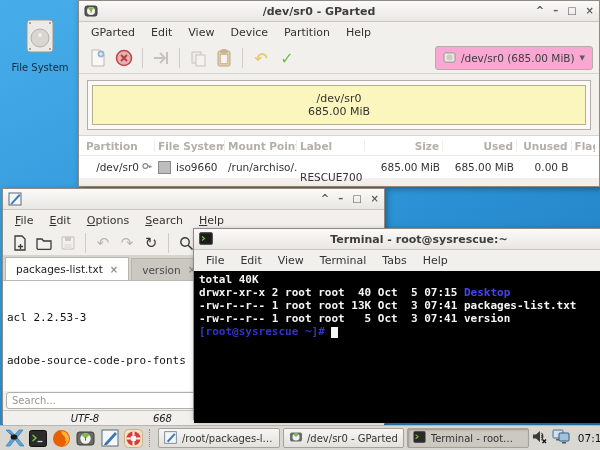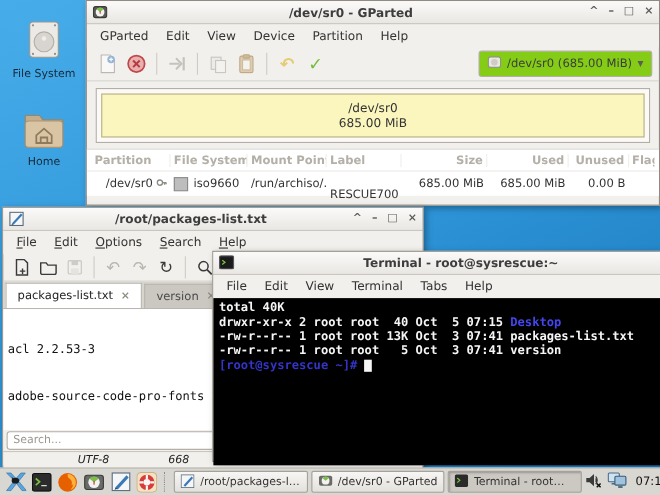--- a/index.html
+++ b/index.html
@@ -24,21 +24,21 @@
   .accel::first-letter { text-decoration:underline; }
 
   
   #gparted { left:78px; top:0; width:522px; height:187px; }
   .gp-toolbar { display:flex; align-items:center; height:31px; border-bottom:1px solid #d8d5cf; padding:0 6px; }
   .tb-btn { width:26px; height:24px; display:flex; align-items:center; justify-content:center; border-radius:2px; }
   .tb-sep { width:1px; height:20px; background:#cfccc6; margin:0 5px; }
   .glyph-undo { color:#e0c04a; font-size:16px; font-weight:bold; opacity:.75; }
   .glyph-check { color:#6fbf3a; font-size:16px; font-weight:bold; }
   .device-combo { margin-left:auto; display:flex; align-items:center; gap:5px; height:24px;
-    background:#84cc16; border:1px solid #b3afa7; border-radius:3px; padding:0 7px; font-size:10.5px; color:#3d3d3d; }
+    background:#f9a8d4; border:1px solid #b3afa7; border-radius:3px; padding:0 7px; font-size:10.5px; color:#3d3d3d; }
   .gp-visual-frame { margin:6px 8px 5px 8px; height:50px; background:#fbfaf8; border:1px solid #b3afa7; padding:4px; }
   .gp-partition { height:100%; background:var(--partition_yellow); border:1px solid #b6b089;
     display:flex; flex-direction:column; align-items:center; justify-content:center; line-height:13px; color:#333; }
   .gp-table { background:#fff; border-top:1px solid #d8d5cf; }
   .gp-thead, .gp-trow { display:flex; align-items:center; padding:0 4px; }
   .gp-thead { height:20px; border-bottom:1px solid #eceae6; }
   .gp-thead span { font-weight:bold; color:#b4b0a8; font-size:10.5px; padding:0 3px;
     border-right:1px solid #f0eeea; overflow:hidden; white-space:nowrap; }
   .gp-trow { height:22px; font-size:10.5px; color:#333; }
   .gp-trow > div { padding:0 3px; white-space:nowrap; overflow:hidden; display:flex; align-items:center; }
@@ -111,30 +111,20 @@
           <rect x="7" y="4" width="26" height="32" rx="3" fill="#eceae6" stroke="#9b978f"></rect>
           <circle cx="20" cy="22" r="9" fill="#d8d5d0" stroke="#b3afa7"></circle>
           <circle cx="20" cy="19" r="2" fill="#efede9"></circle>
           <circle cx="10" cy="7" r="1" fill="#8f8c86"></circle>
           <circle cx="30" cy="7" r="1" fill="#8f8c86"></circle>
           <circle cx="10" cy="33" r="1" fill="#8f8c86"></circle>
           <circle cx="30" cy="33" r="1" fill="#8f8c86"></circle>
         </svg>
     </span>
     <span class="label">File System</span>
-  </div>
-  <div class="desk-icon" id="desk-home">
-    <span>
-      <svg width="42" height="40" viewBox="0 0 42 40">
-          <path d="M4 9 h13 l3 4 h18 v22 a3 3 0 0 1 -3 3 H7 a3 3 0 0 1 -3 -3 z" fill="#c5ad8c" stroke="#9b8566"></path>
-          <rect x="4" y="14" width="34" height="24" rx="3" fill="#d9c4a4" stroke="#ab9574"></rect>
-          <path d="M14 27 l7 -6 7 6 v7 h-14 z M18 34 v-5 h6 v5" fill="none" stroke="#8f7a5c" stroke-width="1.6"></path>
-        </svg>
-    </span>
-    <span class="label">Home</span>
   </div>
 
   <div class="window" id="gparted">
     <div class="titlebar">
       <span class="win-icon">
         <svg width="14" height="14" viewBox="0 0 14 14">
             <rect x="1" y="2" width="12" height="10" rx="2" fill="#5a5a58" stroke="#3a3a38"></rect>
             <circle cx="7" cy="7" r="4" fill="#f2f2f0"></circle>
             <path d="M7 7 L4 4.5 A4 4 0 0 1 10 4.5 z" fill="#7ac143"></path>
             <rect x="6.6" y="6" width="0.9" height="2.5" fill="#c03030"></rect>
@@ -260,21 +250,20 @@
 
   <div class="window" id="editor">
     <div class="titlebar">
       <span class="win-icon">
         <svg width="14" height="14" viewBox="0 0 14 14">
             <rect x="1" y="1" width="12" height="12" fill="#f5f6f8" stroke="#5a6a7a"></rect>
             <path d="M3 11 L11 2 L12.5 3.5 L4.5 12 z" fill="#3a78b8"></path>
             <path d="M3 11 l1.5 1 -2 .6 z" fill="#23456a"></path>
           </svg>
       </span>
-      <span class="title">/root/packages-list.txt</span>
       <span class="win-controls">
         <span>^</span>
         <span>–</span>
         <span>□</span>
         <span>×</span>
       </span>
     </div>
     <div class="menubar">
       <span class="menu-item accel">File</span>
       <span class="menu-item accel">Edit</span>

